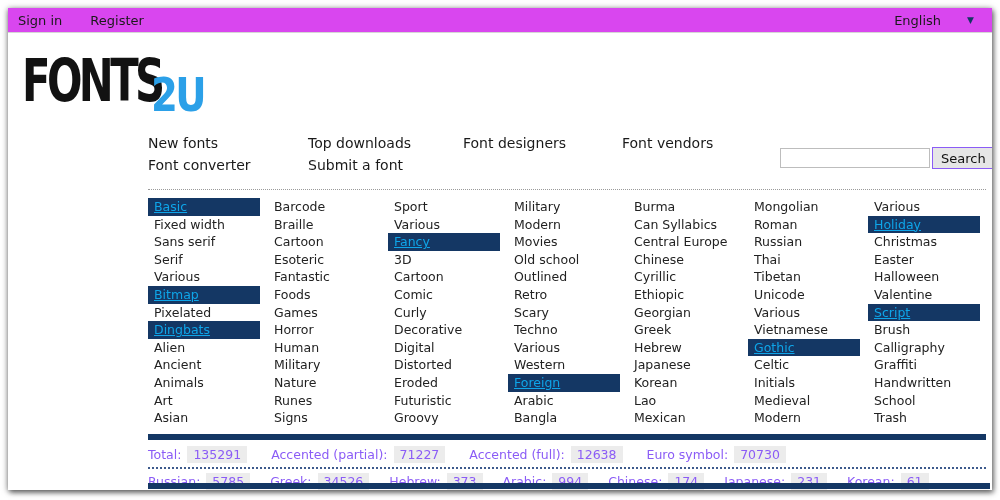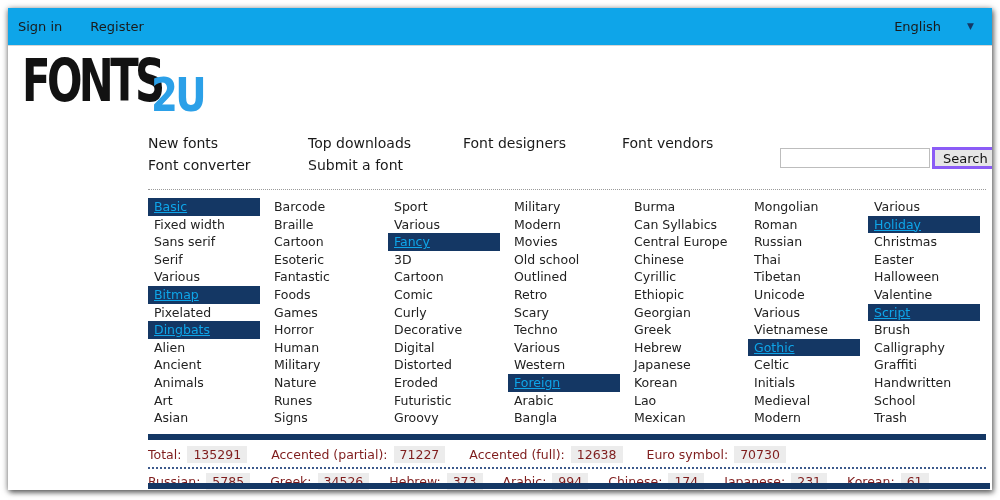--- a/index.html
+++ b/index.html
@@ -4,22 +4,22 @@
 <style>
   * { margin:0; padding:0; box-sizing:border-box; }
   html,body { width:1000px; height:500px; background:#ffffff; font-family:"DejaVu Sans","Liberation Sans",sans-serif; }
   .page {
     position:absolute; left:8px; top:8px; width:984px; height:482px;
     background:#fff; box-shadow:0 1px 6px rgba(0,0,0,.55), 2px 3px 5px rgba(0,0,0,.35);
     overflow:hidden;
   }
   
   .topbar {
-    position:absolute; left:0; top:0; width:100%; height:38px;
-    background:#0ea5e9; border-bottom:1px solid #d6d6d6;
+    position:absolute; left:0; top:0; width:100%; height:25px;
+    background:#d946ef; border-bottom:1px solid #d6d6d6;
     display:flex; align-items:center; justify-content:space-between;
     font-size:13px; color:#1a1a1a; padding:0 10px;
   }
   .topbar-left { display:flex; gap:28px; }
   .topbar a { cursor:pointer; }
   .topbar-right { display:flex; align-items:center; gap:26px; cursor:pointer; padding-right:8px;text-align:center; }
   .arrow { color:var(--navy); font-size:9px; line-height:1; }
   
   .logo { position:absolute; left:14px; top:44px; width:220px; height:72px; cursor:pointer; }
   .logo-black {
@@ -35,41 +35,41 @@
     position:absolute; left:140px; top:127px;
     display:grid; grid-template-columns:160px 155px 159px auto; grid-auto-rows:22px;
     font-size:14px; color:#1a1a1a;
   }
   .nav-item { cursor:pointer; white-space:nowrap; }
   .nav-item.muted { color:#c4c4c4; cursor:default; }
   
   .search { position:absolute; top:139px; left:772px; display:flex; align-items:center; }
   .search-input { width:150px; height:20px; border:1px solid #bdbdbd; font-size:12px; padding:0 4px; outline:none; }
   .search-btn {
-    height:22px; margin-left:2px; background:#e6e6e6; border:3px solid #8b5cf6;
+    height:22px; margin-left:2px; background:#e6e6e6; border:1px solid #8b5cf6;
     font-size:13px; color:#111; padding:0 8px; cursor:pointer; font-family:inherit;
   }
   
   .dotted { position:absolute; left:140px; width:838px; height:0; }
   .dotted-gray { top:181px; border-top:1px dotted #9a9a9a; }
   .dotted-navy { top:459px; border-top:2px dotted #3d5a8c; }
   .bar { position:absolute; left:140px; width:838px; height:6px; background:var(--navy); }
   .bar-top { top:426px; }
   .bar-bottom { top:475px; width:842px; }
   
   .cat-grid {
     position:absolute; left:140px; top:190px; width:840px;
     display:grid; grid-template-columns:repeat(7,1fr);
     grid-template-rows:repeat(13,17.6px); grid-auto-flow:column;
     font-size:12.5px; color:#222;
   }
   .cat-item { padding:1px 0 0 6px; margin-right:8px; white-space:nowrap; cursor:pointer; line-height:15px; }
   .cat-item.hl { background:var(--navy); color:#0ea5e9;text-decoration:underline; }
   
-  .stats { position:absolute; left:140px; height:20px; display:flex; align-items:center; font-size:12.5px; color:#7f1d1d; }
+  .stats { position:absolute; left:140px; height:20px; display:flex; align-items:center; font-size:12.5px; color:#8b5cf6; }
   .stats1 { top:436px; gap:24px; }
   .stats2 { top:463px; gap:20px; }
   .stat { display:flex; align-items:center; white-space:nowrap; }
   .stat .val { background:#ececec; padding:1px 6px; margin-left:6px; }
 </style>
 </head>
 <body>
 
 <div class="page">
 

